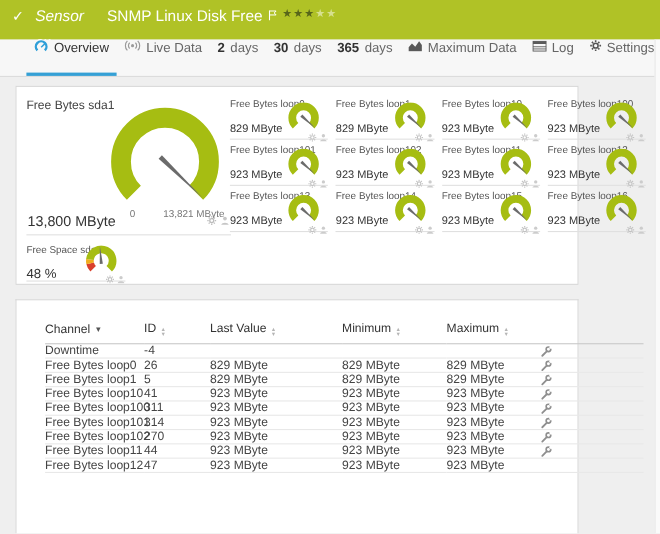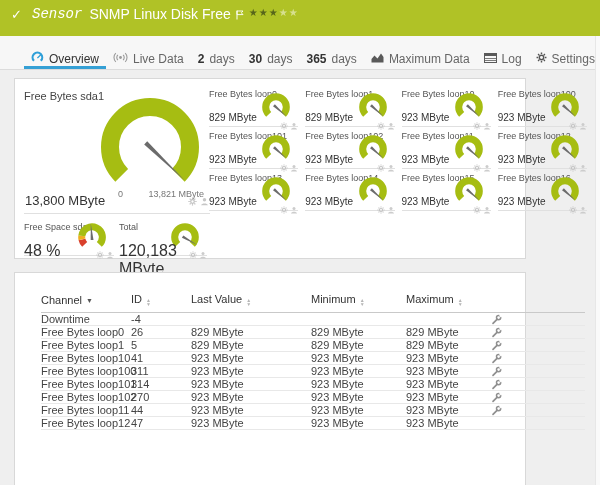--- a/index.html
+++ b/index.html
@@ -4,33 +4,33 @@
 <style>
   * { margin:0; padding:0; box-sizing:border-box; }
   html,body { width:600px; height:485px; }
   body { font-family:"Liberation Sans","DejaVu Sans",sans-serif; background:#efefef; position:relative; overflow:hidden; }
   .stage { position:absolute; inset:0; width:600px; height:485px; }
 
   
   .topbar { position:absolute; left:0; top:0; width:600px; height:36px; background:#b0c226; }
   .check { position:absolute; left:11px; top:7px; color:#fff; font-size:13px; font-weight:bold; }
   .title-row { position:absolute; left:32px; top:6px; display:flex; align-items:flex-start; gap:5px; color:#fff; }
-  .title-kind { font-style:italic; font-size:14px; margin-right:2px;font-family:Liberation Mono, monospace; }
+  .title-kind { font-style:italic; font-size:14px; margin-right:16px; }
   .title-main { font-size:14px; font-weight:500; white-space:nowrap; }
   .flag { margin-top:0; }
   .stars { font-size:10px; letter-spacing:1px; margin-top:1px; }
   .stars .on { color:#57651a; }
   .stars .off { color:#d7e08f; }
   .status-ok { position:absolute; left:33px; top:22px; color:#fff; font-size:9px; font-weight:bold;margin-top:12px; }
 
   
   .tabbar { position:absolute; left:0; top:36px; width:600px; height:34px; background:#f7f7f7;
             border-bottom:1px solid #dcdcdc; display:flex; justify-content:space-between;
             padding:0 6px 0 24px; }
-  .tab { display:flex; align-items:flex-end; gap:5px; font-size:12px; color:#666; cursor:pointer;
+  .tab { display:flex; align-items:flex-start; gap:5px; font-size:12px; color:#666; cursor:pointer;
          padding:0 7px; border-bottom:3px solid transparent; white-space:nowrap; }
   .tab b { color:#333; }
   .tab.active { color:#333; border-bottom-color:#35a0d5; }
   .scroll-strip { position:absolute; right:0; top:36px; width:5px; height:449px; background:#fafafa; border-left:1px solid #e7e7e7; }
 
   
   .card { position:absolute; left:14px; background:#fff; border:1px solid #d8d8d8; width:512px; }
   .gauges-card { top:78px; height:181px; }
   .table-card { top:272px; height:213px; border-bottom:none; }
 
@@ -51,21 +51,21 @@
   .mini-gauge { position:absolute; right:2px; top:6px; }
   .mini-value { position:absolute; left:0; top:25px; font-size:10px; color:#333; }
   .mini-icons { position:absolute; right:0; top:29px; display:flex; gap:2px; align-items:center; }
 
   
   .bottom-panel { position:absolute; top:142px; width:90px; height:35px; border-bottom:1px solid #e0e0e0; }
   .bp-free { left:9px; }
   .bp-total { left:104px; width:88px; }
   .bp-title { position:absolute; left:0; top:1px; font-size:9px; color:#555; white-space:nowrap; }
   .bp-gauge { position:absolute; right:2px; top:2px; }
-  .bp-value { position:absolute; left:0; top:21px; font-size:16px; color:#333; }
+  .bp-value { position:absolute; left:0; top:21px; font-size:12px; color:#333; }
   .bp-icons { position:absolute; right:0; top:24px; display:flex; gap:2px; align-items:center; }
 
   
   table { border-collapse:collapse; margin:16px 8px 0 26px; width:544px; table-layout:fixed; }
   th { text-align:left; font-weight:normal; font-size:11px; color:#333; padding:4px 0 6px 0;
        border-bottom:1px solid #c9c9c9; cursor:pointer; white-space:nowrap; }
   td { font-size:11px; color:#444; padding:0 0; border-bottom:1px solid #e8e8e8; white-space:nowrap; }
   .sort-desc { font-size:7px; color:#555; margin-left:4px; vertical-align:1px; }
   .sort-both { display:inline-flex; flex-direction:column; font-size:5px; line-height:4px; color:#b5b5b5; margin-left:4px; vertical-align:1px; }
   .tools-cell svg { display:block; }
@@ -441,40 +441,20 @@
                 <path d="M5 0.5 V1.9 M5 8.1 V9.5 M0.5 5 H1.9 M8.1 5 H9.5 M1.9 1.9 L2.9 2.9 M7.1 7.1 L8.1 8.1 M8.1 1.9 L7.1 2.9 M2.9 7.1 L1.9 8.1"></path>
               </g>
             </svg></span>
         <span><svg width="8" height="8" viewBox="0 0 10 10">
               <circle cx="5" cy="3" r="1.9" fill="#cccccc"></circle>
               <path d="M1.2 9.3 C1.8 6.5 8.2 6.5 8.8 9.3 Z" fill="#cccccc"></path>
             </svg></span>
       </div>
     </div>
 
-    <div class="bottom-panel bp-total">
-      <div class="bp-title">Total</div>
-      <svg class="bp-gauge" width="40" height="30" viewBox="0 0 40 32">
-        <path d="M12.2 22.8 A11 11 0 1 1 27.8 22.8" fill="none" stroke="#a6bd12" stroke-width="7.5"></path>
-        <polygon points="33.0,23.5 16.7,15.8 18.2,13.2" fill="#6b6b6b"></polygon>
-      </svg>
-      <div class="bp-value">120,183 MByte</div>
-      <div class="bp-icons">
-        <span><svg width="8" height="8" viewBox="0 0 10 10">
-              <g stroke="#c2c2c2" stroke-width="1.3" fill="none">
-                <circle cx="5" cy="5" r="2"></circle>
-                <path d="M5 0.5 V1.9 M5 8.1 V9.5 M0.5 5 H1.9 M8.1 5 H9.5 M1.9 1.9 L2.9 2.9 M7.1 7.1 L8.1 8.1 M8.1 1.9 L7.1 2.9 M2.9 7.1 L1.9 8.1"></path>
-              </g>
-            </svg></span>
-        <span><svg width="8" height="8" viewBox="0 0 10 10">
-              <circle cx="5" cy="3" r="1.9" fill="#cccccc"></circle>
-              <path d="M1.2 9.3 C1.8 6.5 8.2 6.5 8.8 9.3 Z" fill="#cccccc"></path>
-            </svg></span>
-      </div>
-    </div>
   </div>
 
   <div class="card table-card">
     <table>
       <colgroup>
           <col style="width:90px">
           <col style="width:60px">
           <col style="width:120px">
           <col style="width:95px">
           <col style="width:85px">

